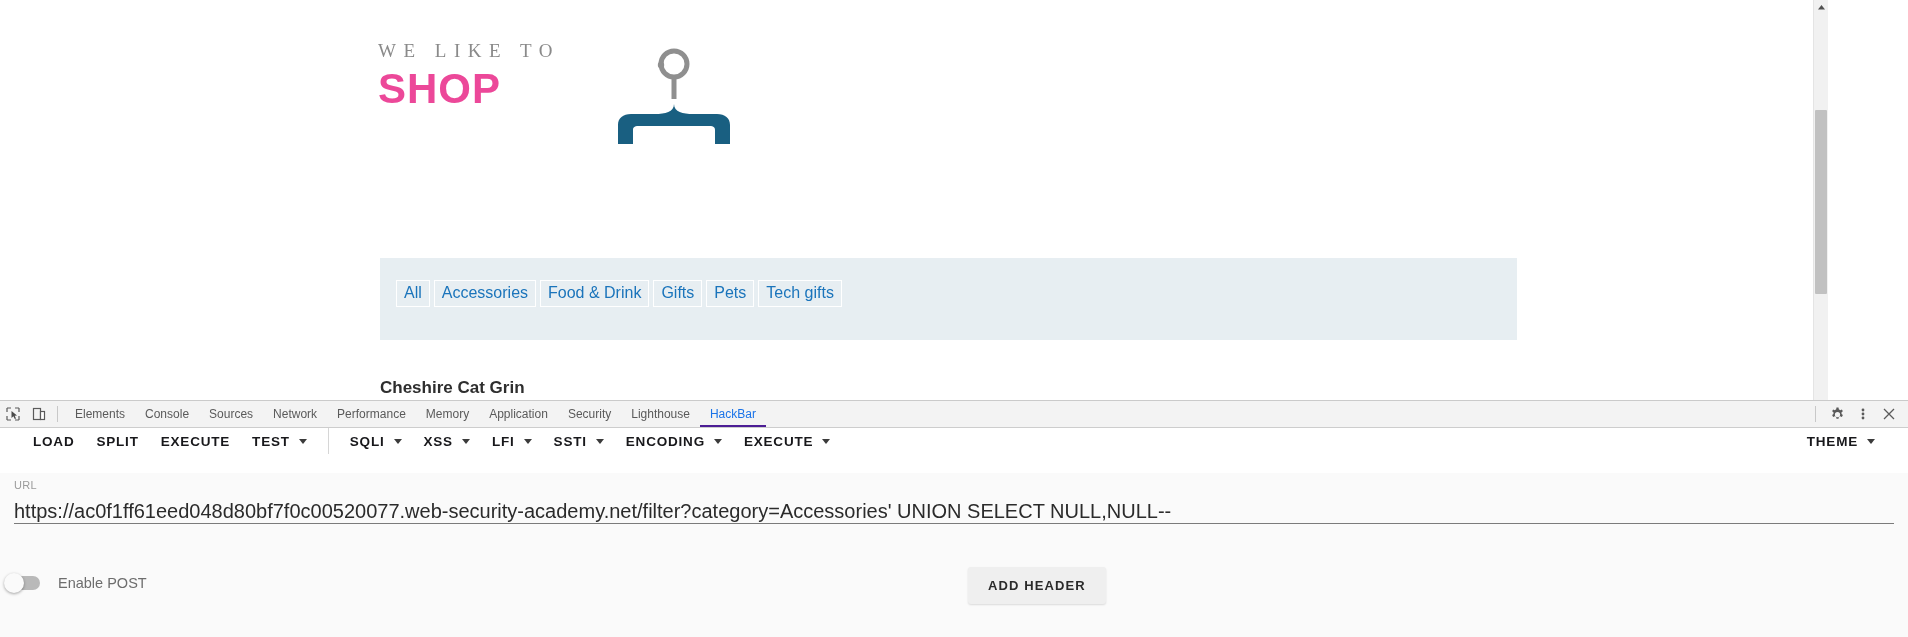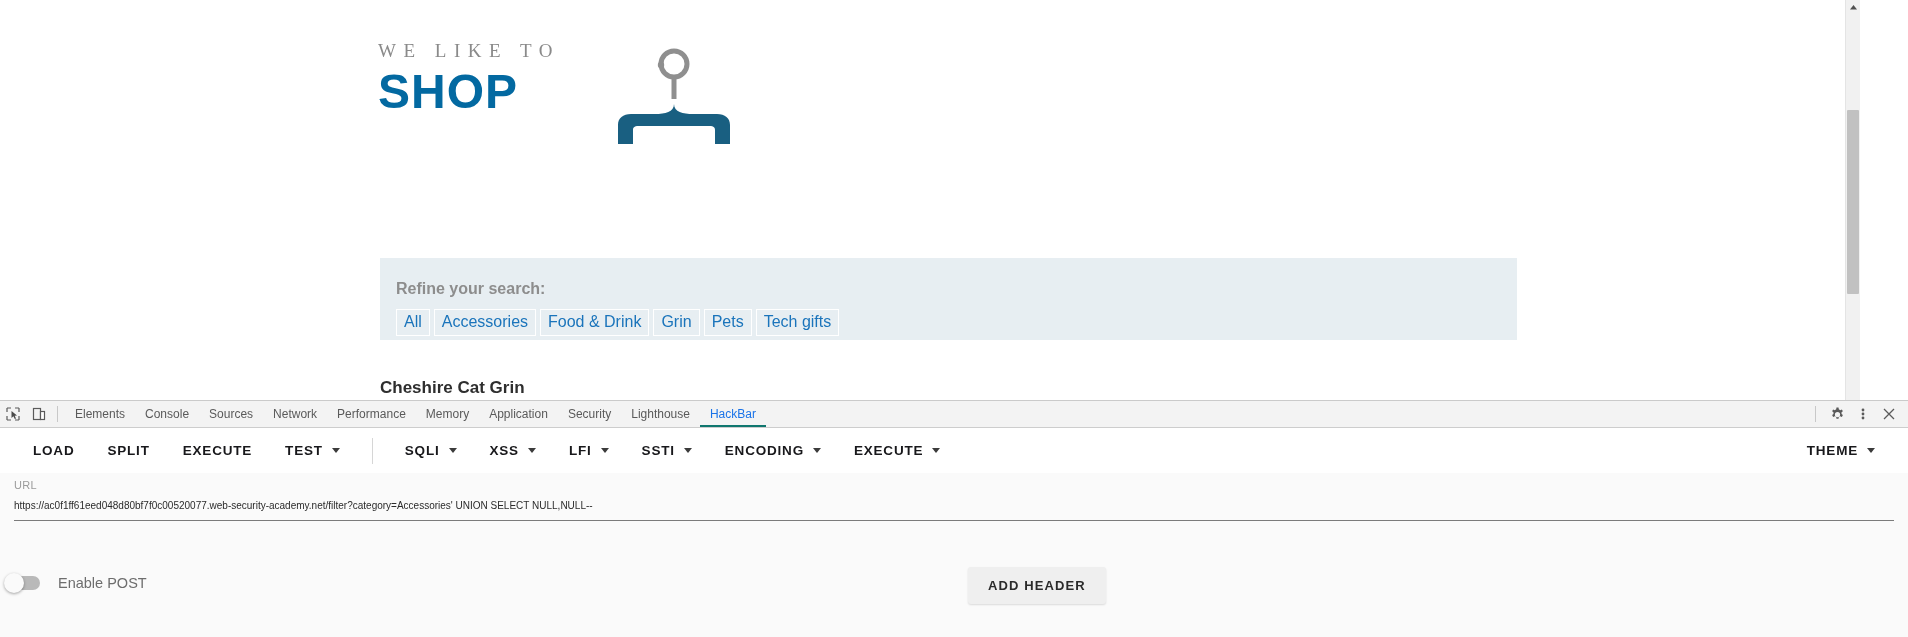--- a/index.html
+++ b/index.html
@@ -16,21 +16,20 @@
   }
 
   
   #page-area {
     position: absolute;
     left: 0; top: 0;
     width: 1828px;
     height: 400px;
     background: #ffffff;
     overflow: hidden;
-    padding-left: 32px;
   }
   #page-content {
     position: absolute;
     left: 0; top: 0;
     width: 1893px;
     height: 400px;
   }
 
   
   #logo-block {
@@ -45,23 +44,23 @@
     font-size: 19px;
     letter-spacing: 7.5px;
     color: #8a8a8a;
     font-weight: 400;
     white-space: nowrap;
     line-height: 1;
     padding-top: 9px;
   }
   #logo-word {
     font-family: "Liberation Sans", sans-serif;
-    font-size: 48px;
+    font-size: 42px;
     font-weight: bold;
-    color: #0369a1;
+    color: #ec4899;
     letter-spacing: 1px;
     line-height: 1;
     margin-top: 8px;
   }
   #logo-hanger {
     position: absolute;
     left: 235px;
     top: 12px;
     width: 122px;
     height: 100px;
@@ -192,21 +191,21 @@
     color: #5a5a5a;
     padding: 0 10px;
     height: 26px;
     line-height: 27px;
     white-space: nowrap;
     box-sizing: border-box;
     flex: 0 0 auto;
   }
   .dt-tab.active {
     color: #1a73e8;
-    border-bottom: 2px solid #0f766e;
+    border-bottom: 2px solid #4c1d95;
   }
   #dt-right {
     margin-left: auto;
     display: flex;
     align-items: center;
     padding-right: 6px;
     flex: 0 0 auto;
   }
   #dt-right-sep {
     width: 1px;
@@ -214,24 +213,23 @@
     background: #c8c8c8;
     margin: 0 8px;
   }
 
   
   #hackbar-toolbar {
     position: relative;
     height: 45px;
     background: #ffffff;
     display: flex;
-    align-items: center;
+    align-items: flex-start;
     padding-left: 22px;
     box-sizing: border-box;
-    gap: 11px;
   }
   .hb-btn {
     display: flex;
     align-items: center;
     font-size: 13.5px;
     font-weight: bold;
     color: #18181b;
     letter-spacing: 0.8px;
     padding: 6px 11px;
     white-space: nowrap;
@@ -270,25 +268,24 @@
     width: 1880px;
   }
   #url-label {
     font-size: 11px;
     color: #9b9b9b;
     letter-spacing: 0.3px;
     line-height: 1;
     margin-bottom: 9px;
   }
   #url-value {
-    font-size: 10px;
+    font-size: 20px;
     color: #2b2b2b;
     white-space: nowrap;
     overflow: hidden;
-    padding-bottom: 9px;
     border-bottom: 1px solid #7b7b7b;
   }
 
   
   #post-row {
     position: absolute;
     left: 0;
     top: 92px;
     width: 1908px;
     height: 50px;
@@ -352,26 +349,25 @@
       <svg id="logo-hanger" viewBox="0 0 122 100">
         <path d="M61 55 L61 33" stroke="#8f8f8f" stroke-width="5" fill="none"></path>
         <circle cx="61" cy="20" r="13" stroke="#8f8f8f" stroke-width="5" fill="none"></circle>
         <circle cx="48" cy="21" r="3.2" fill="#8f8f8f"></circle>
         <path d="M61 54 L61 60 C61 68 52 70 42 70 L18 70 C10 70 5 74 5 81 L5 100 L20 100 L20 86 C20 83 22 82 25 82 L97 82 C100 82 102 83 102 86 L102 100 L117 100 L117 81 C117 74 112 70 104 70 L80 70 C70 70 61 68 61 60 Z" fill="#195f81"></path>
       </svg>
     </div>
 
 
     <div id="filter-panel">
-      <div id="filter-label">Refine your search:</div>
       <div id="filter-links">
         <a class="filter-link" href="#">All</a>
         <a class="filter-link" href="#">Accessories</a>
         <a class="filter-link" href="#">Food &amp; Drink</a>
-        <a class="filter-link" href="#">Grin</a>
+        <a class="filter-link" href="#">Gifts</a>
         <a class="filter-link" href="#">Pets</a>
         <a class="filter-link" href="#">Tech gifts</a>
       </div>
     </div>
 
     <div id="product-name">Cheshire Cat Grin</div>
   </div>
 
   <div id="page-scrollbar">
     <svg id="page-scroll-up" viewBox="0 0 15 15">

